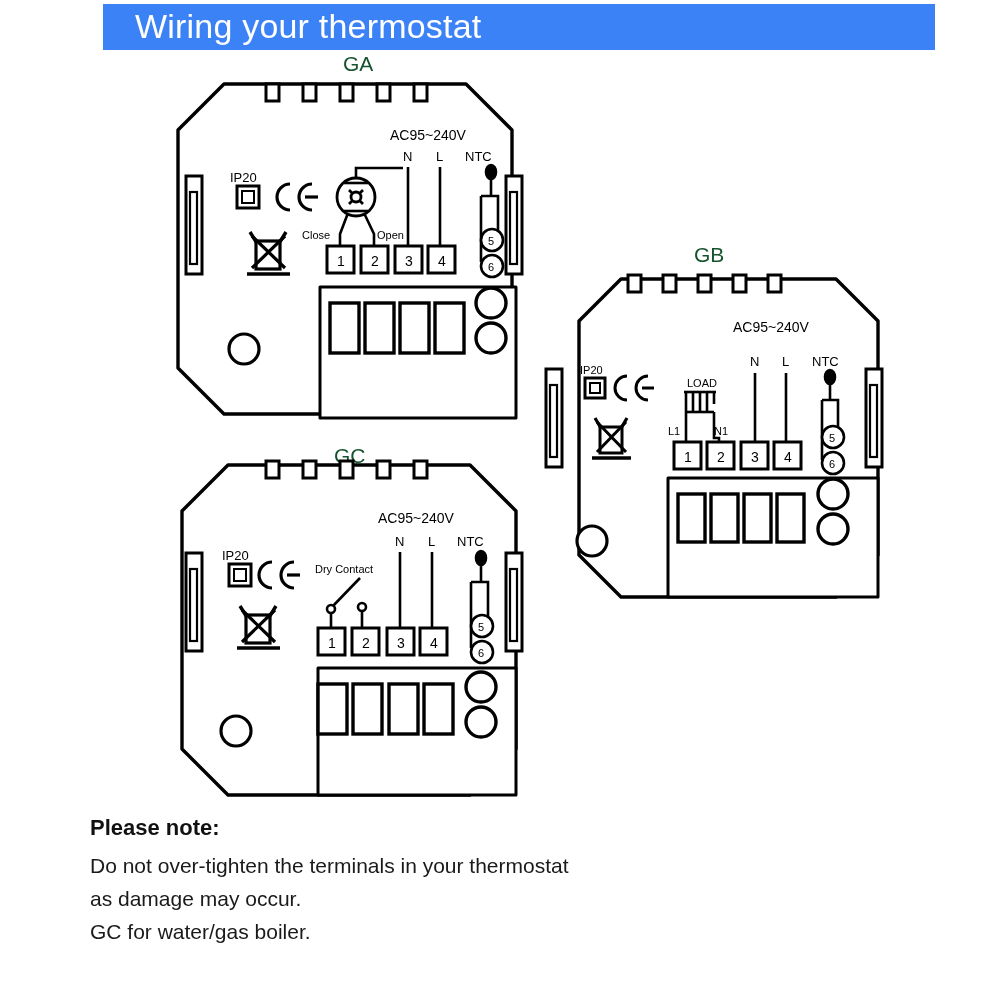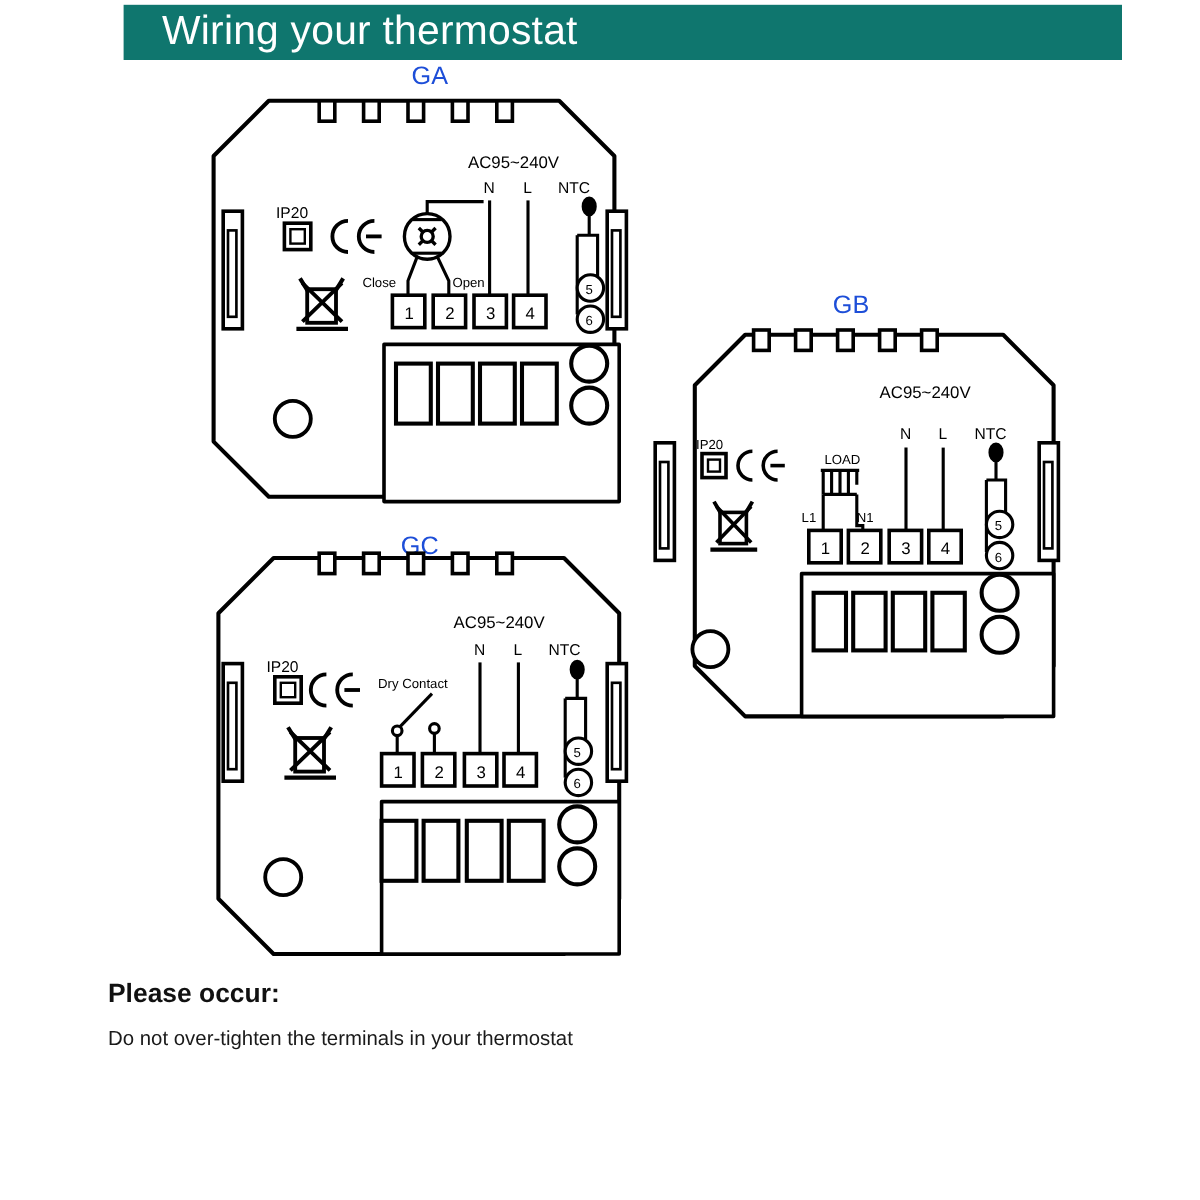--- a/index.html
+++ b/index.html
@@ -16,21 +16,21 @@
     color: #000000;
   }
 
   
   .banner {
     position: absolute;
     left: 103px;
     top: 4px;
     width: 832px;
     height: 46px;
-    background: #0f766e;
+    background: #3b82f6;
     box-sizing: border-box;
   }
   .banner-title {
     position: absolute;
     left: 32px;
     top: 50%;
     transform: translateY(-52%);
     color: #ffffff;
     font-size: 34px;
     font-family: "Liberation Sans", sans-serif;
@@ -49,21 +49,21 @@
   }
   .stage svg {
     display: block;
   }
 
   
   .dev-caption {
     position: absolute;
     font-size: 21px;
     font-family: "Liberation Sans", sans-serif;
-    color: #1d4ed8;
+    color: #14532d;
     white-space: nowrap;
   }
   #cap-ga { left: 343px; top: 52px; }
   #cap-gb { left: 694px; top: 243px; text-align: right; }
   #cap-gc { left: 334px; top: 432px; margin-top: 12px; }
 
   
   .note {
     position: absolute;
     left: 90px;
@@ -71,21 +71,21 @@
     width: 700px;
   }
   .note-heading {
     font-size: 22px;
     font-weight: bold;
     font-family: "Liberation Sans", sans-serif;
     margin: 0 0 8px 0;
     color: #111;
   }
   .note-line {
-    font-size: 17px;
+    font-size: 21px;
     font-family: "Liberation Sans", sans-serif;
     line-height: 33px;
     color: #1a1a1a;
     white-space: nowrap;
   }
 
   
   .lbl { font-family: "Liberation Sans", sans-serif; font-size: 13px; fill: #000; }
   .lbl-sm { font-family: "Liberation Sans", sans-serif; font-size: 11px; fill: #000; }
   .lbl-term { font-family: "Liberation Sans", sans-serif; font-size: 14px; fill: #000; }
@@ -419,15 +419,17 @@
       <text class="lbl-sm" x="478" y="631">5</text>
       <circle cx="482" cy="652" r="11" fill="#fff" stroke="#000" stroke-width="2.6"></circle>
       <text class="lbl-sm" x="478" y="657">6</text>
     </g>
   </g>
 
 </svg>
 </div>
 
 <div class="note">
-  <div class="note-heading">Please occur:</div>
+  <div class="note-heading">Please note:</div>
   <div class="note-line">Do not over-tighten the terminals in your thermostat</div>
+  <div class="note-line">as damage may occur.</div>
+  <div class="note-line">GC for water/gas boiler.</div>
 </div>
 
 </body></html>

